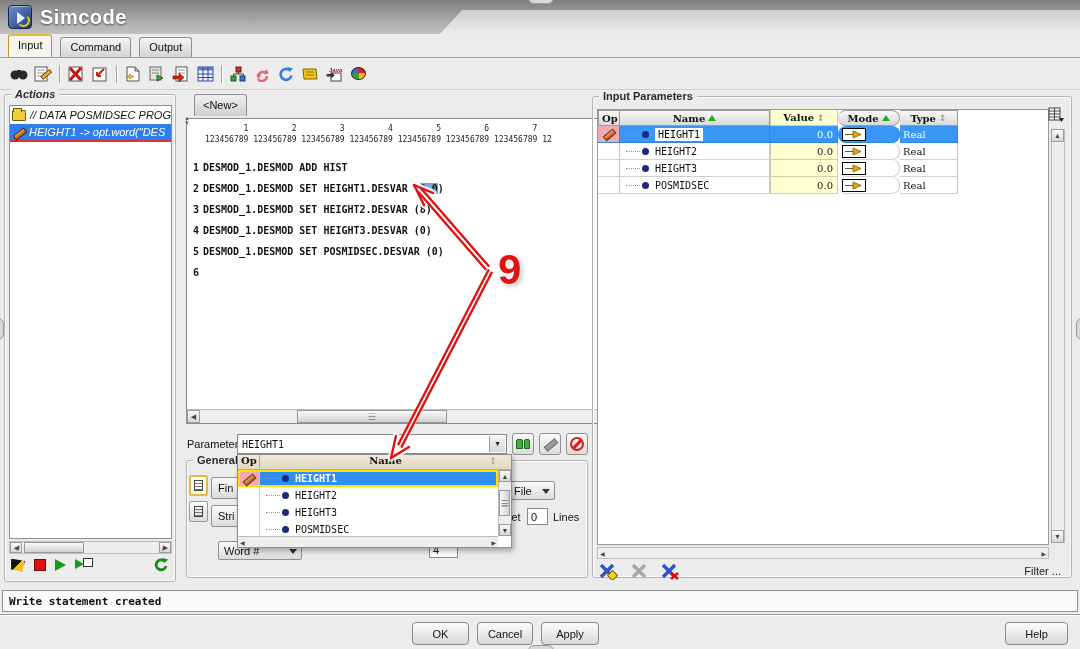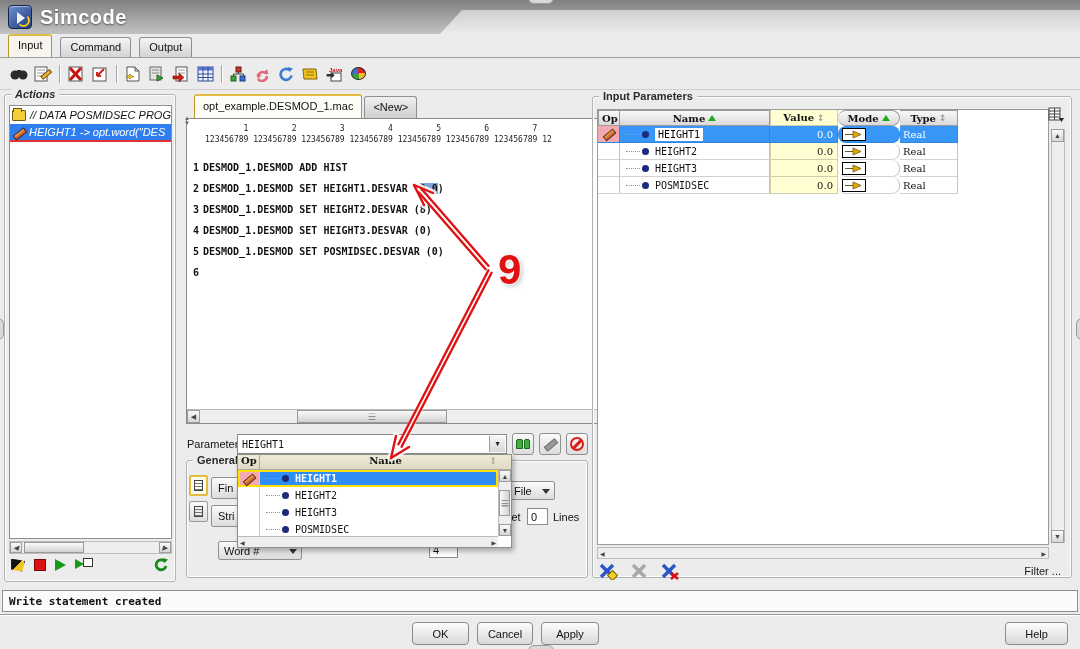--- a/index.html
+++ b/index.html
@@ -340,21 +340,20 @@
       <div class="spacer"></div>
       <svg width="16" height="16">
           <path d="M13 9 a5 5 0 1 1 -1.6 -5" stroke="#178a17" stroke-width="2.8" fill="none"></path>
           <path d="M9.5 1 l5.5 1.5 -3.8 3.8 z" fill="#178a17"></path>
         </svg>
     </div>
   </div>
 
   <div class="center-panel">
     <div class="ed-tabs">
-      <div class="ed-tab active">opt_example.DESMOD_1.mac</div>
       <div class="ed-tab">&lt;New&gt;</div>
     </div>
     <div class="editor">
       <div class="ruler first">        1         2         3         4         5         6         7</div>
       <div class="ruler">123456789 123456789 123456789 123456789 123456789 123456789 123456789 12</div>
       <div class="codewrap">
         <div class="codeline"><span class="gut">1</span><span>DESMOD_1.DESMOD ADD HIST</span></div>
         <div class="codeline"><span class="gut">2</span><span><span>DESMOD_1.DESMOD SET HEIGHT1.DESVAR (</span><span class="hl">0.0</span><span>)</span></span></div>
         <div class="codeline"><span class="gut">3</span><span>DESMOD_1.DESMOD SET HEIGHT2.DESVAR (8)</span></div>
         <div class="codeline"><span class="gut">4</span><span>DESMOD_1.DESMOD SET HEIGHT3.DESVAR (0)</span></div>

